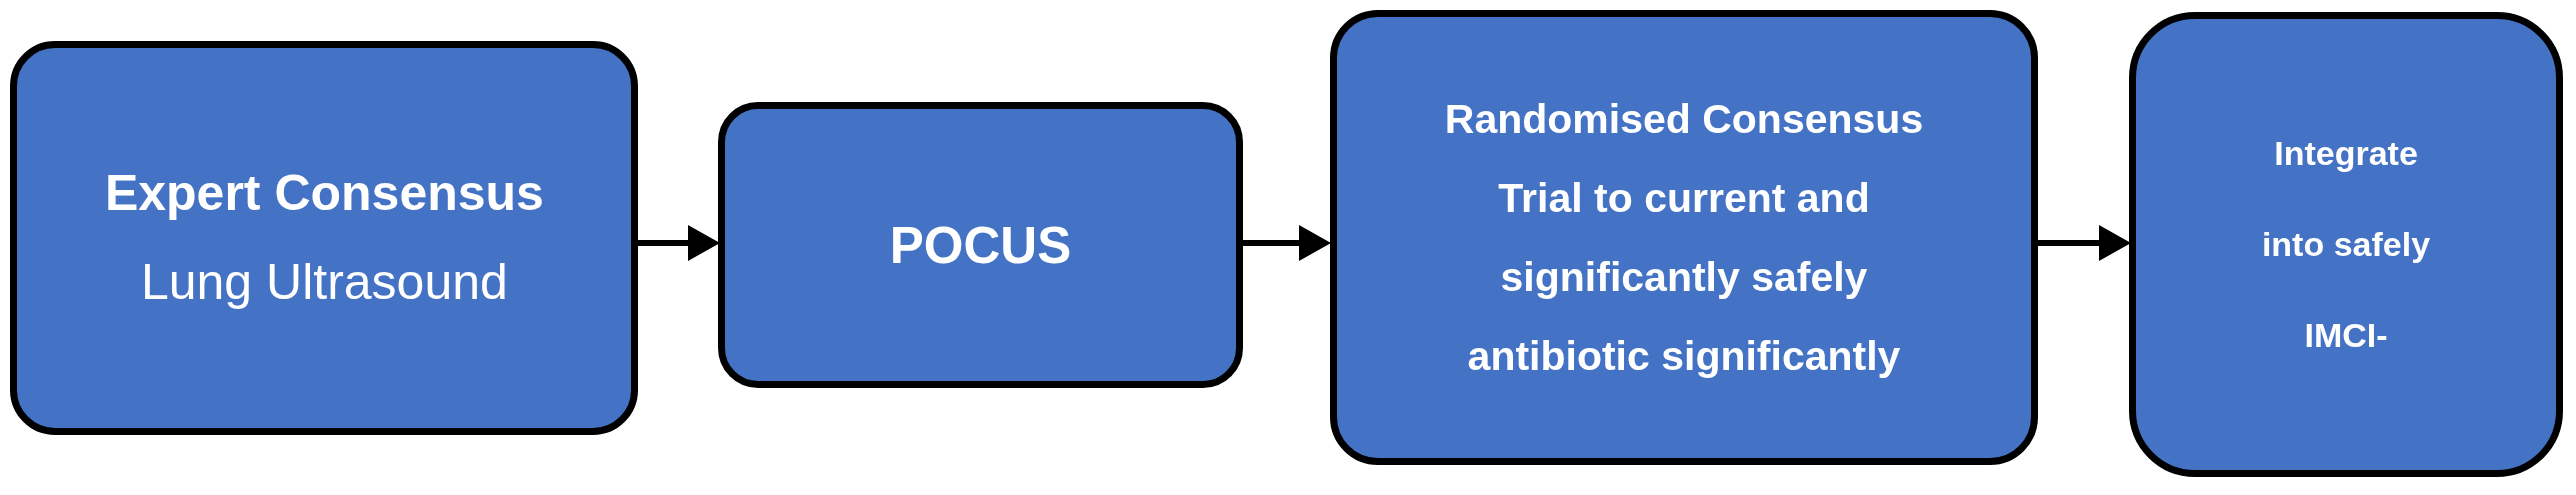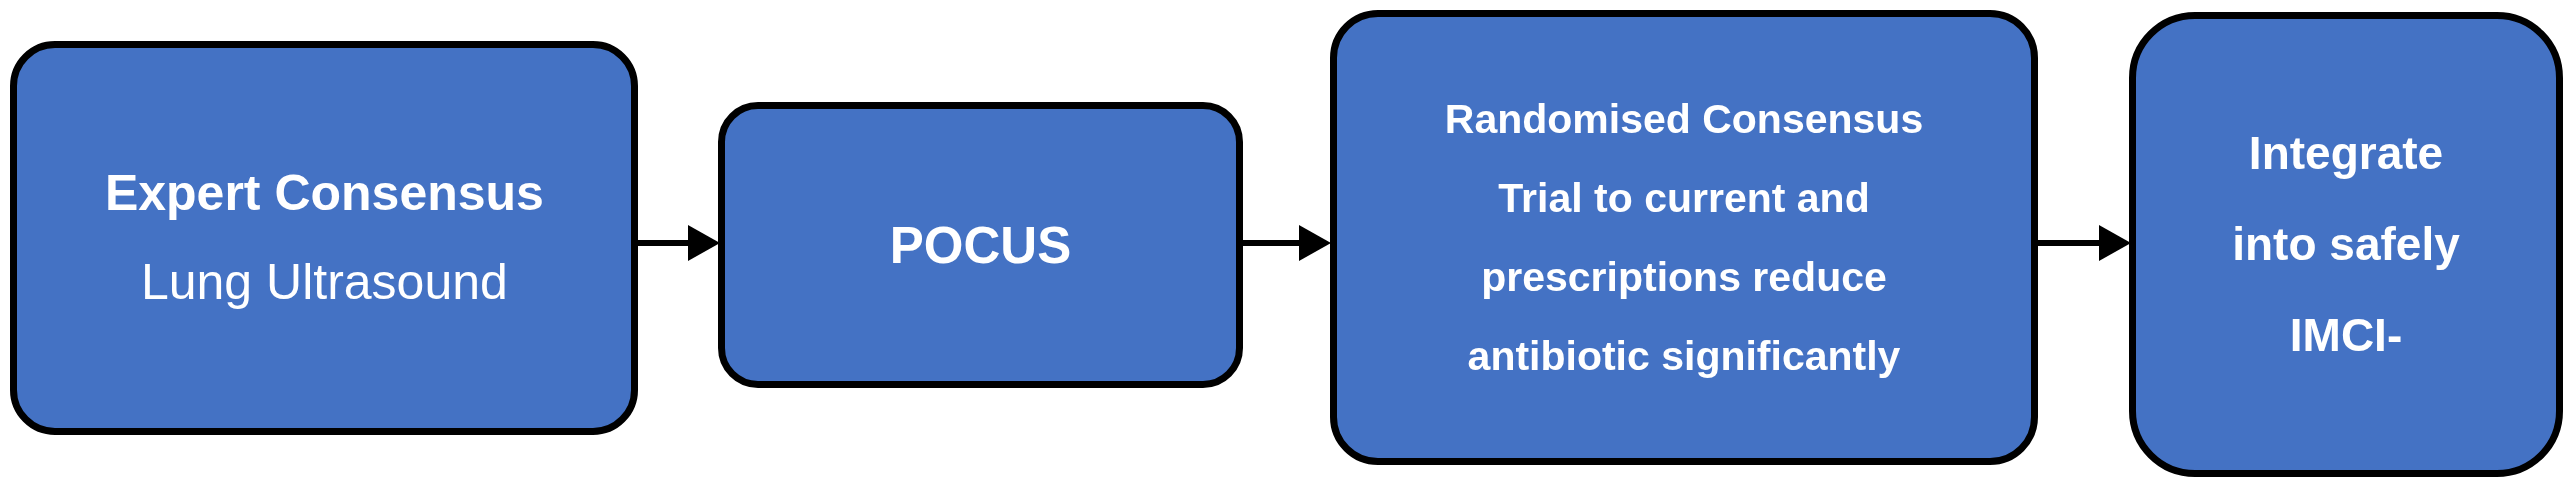--- a/index.html
+++ b/index.html
@@ -55,21 +55,21 @@
     left: 1330px; top: 10.4px;
     width: 708px; height: 455px;
     border-radius: 48px;
     font-size: 41px; line-height: 79px;
   }
   
   .box-4 {
     left: 2129px; top: 12.4px;
     width: 434px; height: 465px;
     border-radius: 66px;
-    font-size: 46px; line-height: 91px;
+    font-size: 34px; line-height: 91px;
   }
   
   .connector {
     position: absolute;
     top: 225px;
     height: 36px;
   }
   .connector .shaft {
     position: absolute;
     left: 0;
@@ -114,21 +114,21 @@
   </div>
 
   <div class="connector connector-2">
     <div class="shaft"></div>
     <div class="head"></div>
   </div>
 
   <div class="flow-box box-3">
     <span class="line">Randomised Consensus</span>
     <span class="line">Trial to current and</span>
-    <span class="line">prescriptions reduce</span>
+    <span class="line">significantly safely</span>
     <span class="line">antibiotic significantly</span>
   </div>
 
   <div class="connector connector-3">
     <div class="shaft"></div>
     <div class="head"></div>
   </div>
 
   <div class="flow-box box-4">
     <span class="line">Integrate</span>

